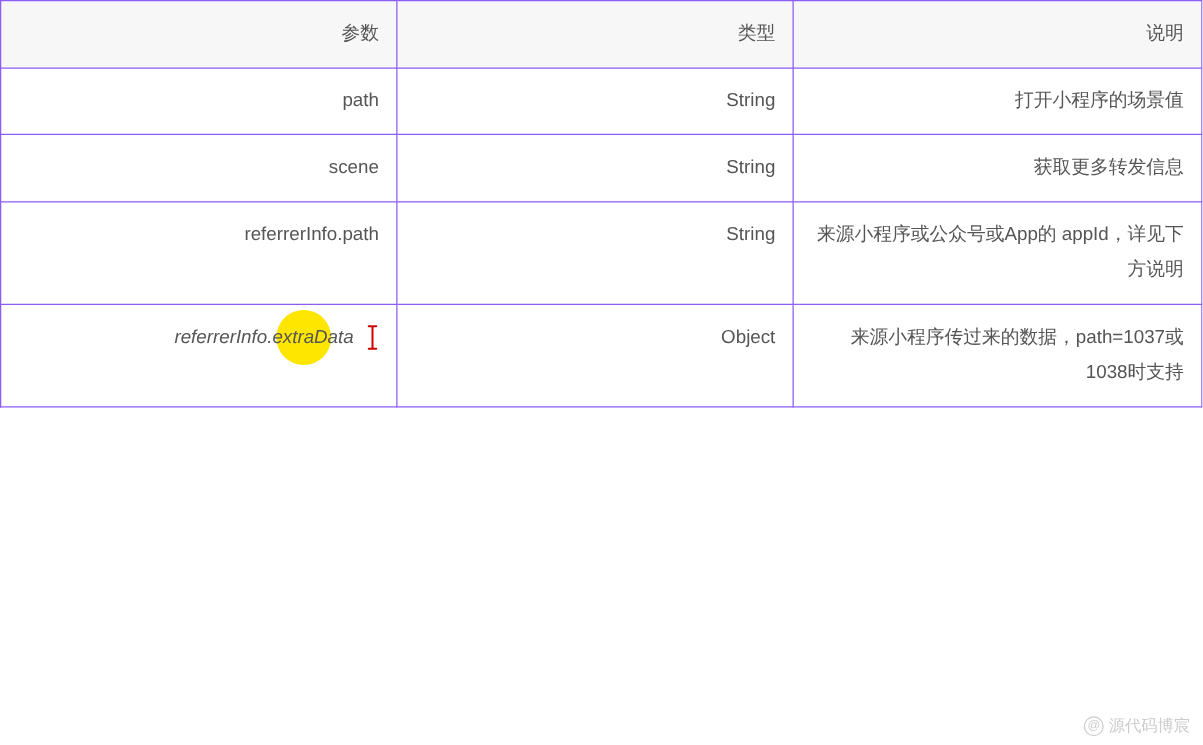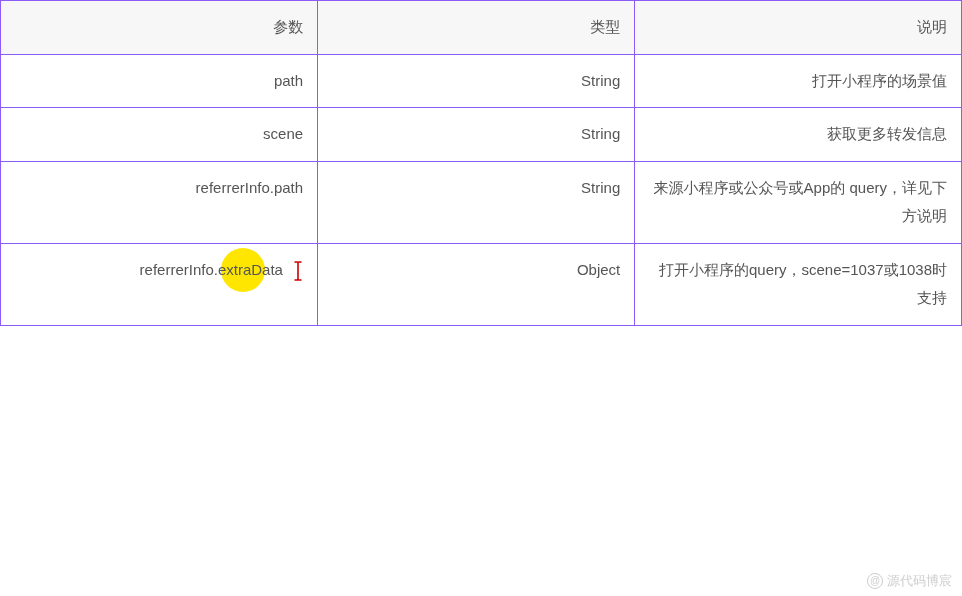--- a/index.html
+++ b/index.html
@@ -40,21 +40,21 @@
       top: 4px;
       width: 44px;
       height: 44px;
       background: #ffe600;
       border-radius: 50%;
       display: flex;
       align-items: center;
       justify-content: center;
       z-index: 0;
     }
-    .text-over { position: relative; z-index: 1; }
+    .text-over { position: relative; z-index: 1; font-style: italic; }
     .ibeam {
       position: relative;
       z-index: 2;
       display: inline-block;
       vertical-align: middle;
       margin-left: 6px;
     }
     .ibeam svg { display: block; }
     .watermark {
       position: absolute;
@@ -102,34 +102,34 @@
       <td>打开小程序的场景值</td>
     </tr>
     <tr>
       <td>scene</td>
       <td>String</td>
       <td>获取更多转发信息</td>
     </tr>
     <tr>
       <td>referrerInfo.path</td>
       <td>String</td>
-      <td>来源小程序或公众号或App的 query，详见下方说明</td>
+      <td>来源小程序或公众号或App的 appId，详见下方说明</td>
     </tr>
     <tr>
       <td class="row-with-cursor">
         <span class="yellow-highlight"></span>
         <span class="text-over">referrerInfo.extraData</span>
         <span class="ibeam">
           <svg width="10" height="20" viewBox="0 0 10 20">
             <path d="M2 1 H4 M6 1 H8 M5 1 V19 M2 19 H4 M6 19 H8" stroke="#c00" stroke-width="1.6" fill="none" stroke-linecap="round"></path>
           </svg>
         </span>
       </td>
       <td>Object</td>
-      <td>打开小程序的query，scene=1037或1038时支持</td>
+      <td>来源小程序传过来的数据，path=1037或1038时支持</td>
     </tr>
   </tbody>
 </table>
 
 <div class="watermark">
   <span class="at">@</span>
   <span>源代码博宸</span>
 </div>
 
 </body></html>

